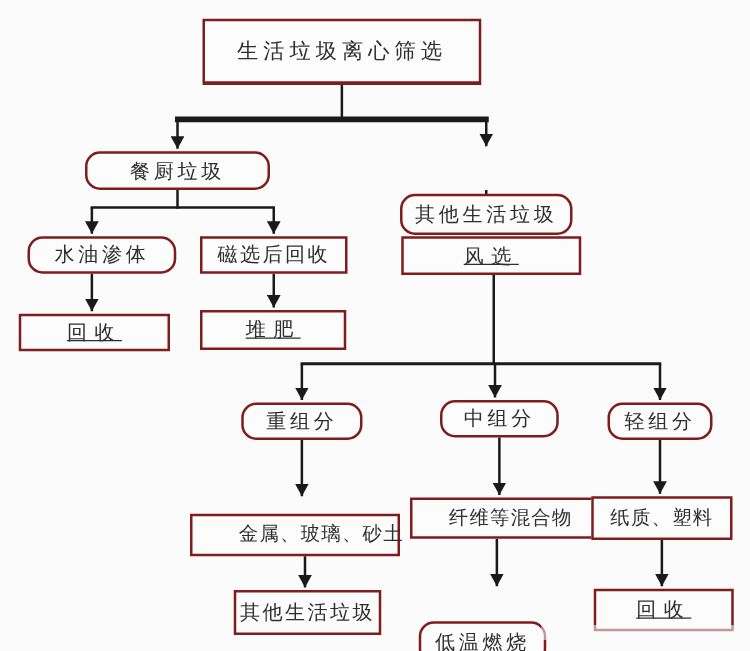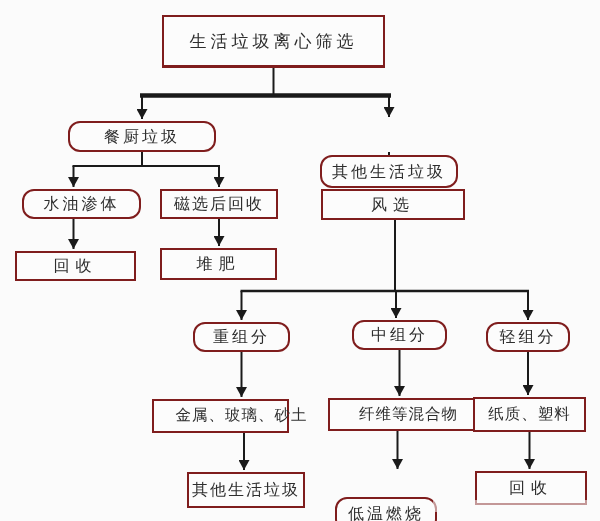--- a/index.html
+++ b/index.html
@@ -10,21 +10,21 @@
   }
   .wires { position:absolute; left:0; top:0; width:600px; height:521px; }
   .node {
     position:absolute; box-sizing:border-box;
     border:2px solid #7f1d1d; background:#fcfcfc;
     display:flex; align-items:center; justify-content:center;
     color:#2e2e2e; font-size:16px; letter-spacing:2px;
     text-align:center; white-space:nowrap; line-height:1;
   }
   .node.root { font-size:17px; letter-spacing:4px; border-width:2px 2px 3px 2px; }
-  .node.sp   { letter-spacing:6px; }
+  .node.sp   { letter-spacing:6px;text-decoration:underline; }
   .node.sp3  { letter-spacing:3px;border-radius:12px; }
   .node.tight{ letter-spacing:1px; font-size:15.5px; }
   .smudge {
     position:absolute; left:433px; top:500px; width:160px; height:12px;
     background:rgba(251,251,251,0.55); pointer-events:none;
   }
 </style>
 </head>
 <body>
 
@@ -72,21 +72,21 @@
   <div class="node sp3" style="left:68px;  top:121px; width:148px; height:31px;">餐厨垃圾</div>
   <div class="node sp3" style="left:320px; top:119px; width:138px; height:33px;margin-top:36px;">其他生活垃圾</div>
   <div class="node sp3" style="left:22px;  top:189px; width:119px; height:30px;">水油渗体</div>
   <div class="node" style="left:160px; top:189px; width:118px; height:30px;">磁选后回收</div>
   <div class="node sp" style="left:321px; top:189px; width:144px; height:31px;">风选</div>
   <div class="node sp" style="left:15px;  top:251px; width:121px; height:30px;">回收</div>
   <div class="node sp" style="left:160px; top:248px; width:117px; height:32px;">堆肥</div>
   <div class="node sp3" style="left:193px; top:322px; width:97px;  height:30px;">重组分</div>
   <div class="node sp3" style="left:352px; top:320px; width:95px;  height:30px;">中组分</div>
   <div class="node sp3" style="left:486px; top:322px; width:84px;  height:30px;text-align:right;">轻组分</div>
-  <div class="node tight" style="left:152px; top:399px; width:137px; height:34px;padding-left:42px;">金属、玻璃、砂土</div>
+  <div class="node tight" style="left:152px; top:411px; width:168px; height:34px;padding-left:42px;">金属、玻璃、砂土</div>
   <div class="node tight" style="left:328px; top:398px; width:161px; height:33px;">纤维等混合物</div>
   <div class="node tight" style="left:473px; top:397px; width:113px; height:35px;">纸质、塑料</div>
   <div class="node" style="left:187px; top:472px; width:118px; height:36px;">其他生活垃圾</div>
   <div class="node sp3" style="left:335px; top:497px; width:102px; height:34px;">低温燃烧</div>
   <div class="node sp" style="left:475px; top:471px; width:112px; height:34px;">回收</div>
 
   <div class="smudge"></div>
 </div>
 
 </body></html>

